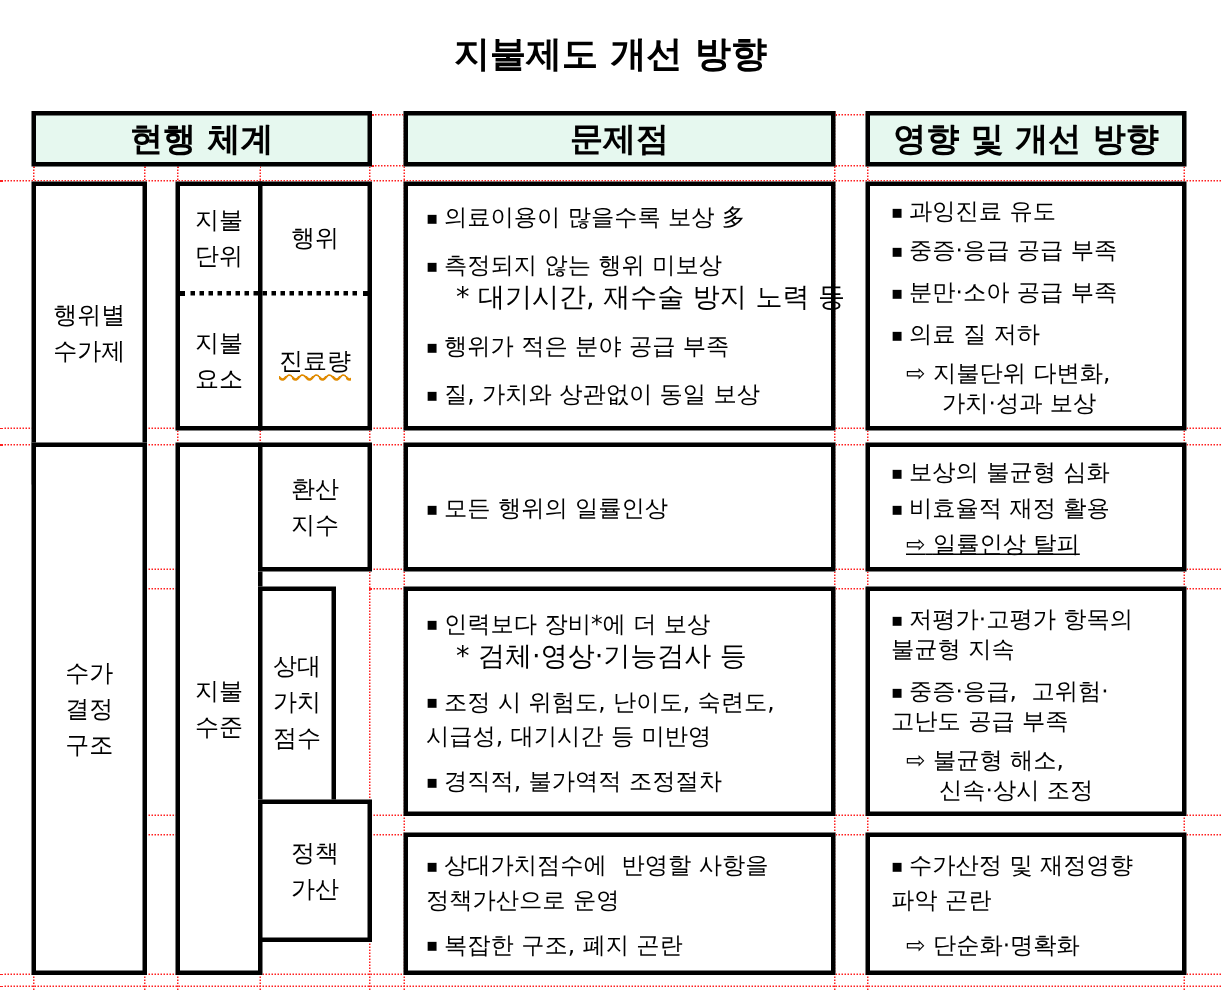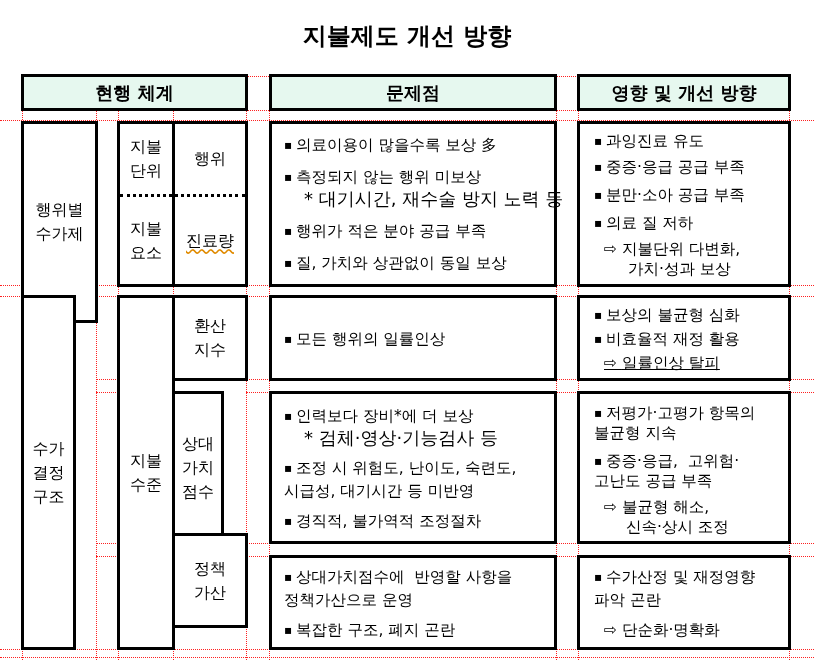--- a/index.html
+++ b/index.html
@@ -12,21 +12,21 @@
     position: absolute; left: 0; top: 20px; width: 814px; text-align: center;
     font-size: 24px; font-weight: bold; letter-spacing: 0px;
   }
   .box {
     position: absolute; box-sizing: border-box;
     border: 3px solid #000; background: #fff;
   }
   .hdr {
     background: #e6f8ef;
     display: flex; align-items: center; justify-content: center;
-    font-size: 18px; font-weight: bold;
+    font-size: 22px; font-weight: bold;
   }
   .center-label {
     display: flex; flex-direction: column; align-items: center; justify-content: center;
     font-size: 16px; line-height: 24px; text-align: center;
   }
   .vline { position: absolute; background: #000; width: 3px; }
   .dash {
     position: absolute; height: 0; border-top: 3px dotted #000;
   }
   .guide-h { position: absolute; height: 0; border-top: 1px dotted #ff2020; }
@@ -123,21 +123,21 @@
   <div class="item" style="margin:4px 0;"><span class="bullet">▪</span><span>중증·응급 공급 부족</span></div>
   <div class="item" style="margin:4px 0;"><span class="bullet">▪</span><span>분만·소아 공급 부족</span></div>
   <div class="item" style="margin:4px 0;"><span class="bullet">▪</span><span>의료 질 저하</span></div>
   <div class="item arrow" style="margin:2px 0;">
     <span>⇨</span>
     <span>지불단위 다변화,</span>
     <span class="line" style="padding-left:24px;">가치·성과 보상</span>
   </div>
 </div>
 
-<div class="box center-label" style="left:21px;top:295px;width:55px;height:355px;">
+<div class="box center-label" style="left:21px;top:295px;width:77px;height:355px;">
   <span>수가</span>
   <span>결정</span>
   <span>구조</span>
 </div>
 
 <div class="box center-label" style="left:117px;top:295px;width:58px;height:355px;">
   <span>지불</span>
   <span>수준</span>
 </div>
 

